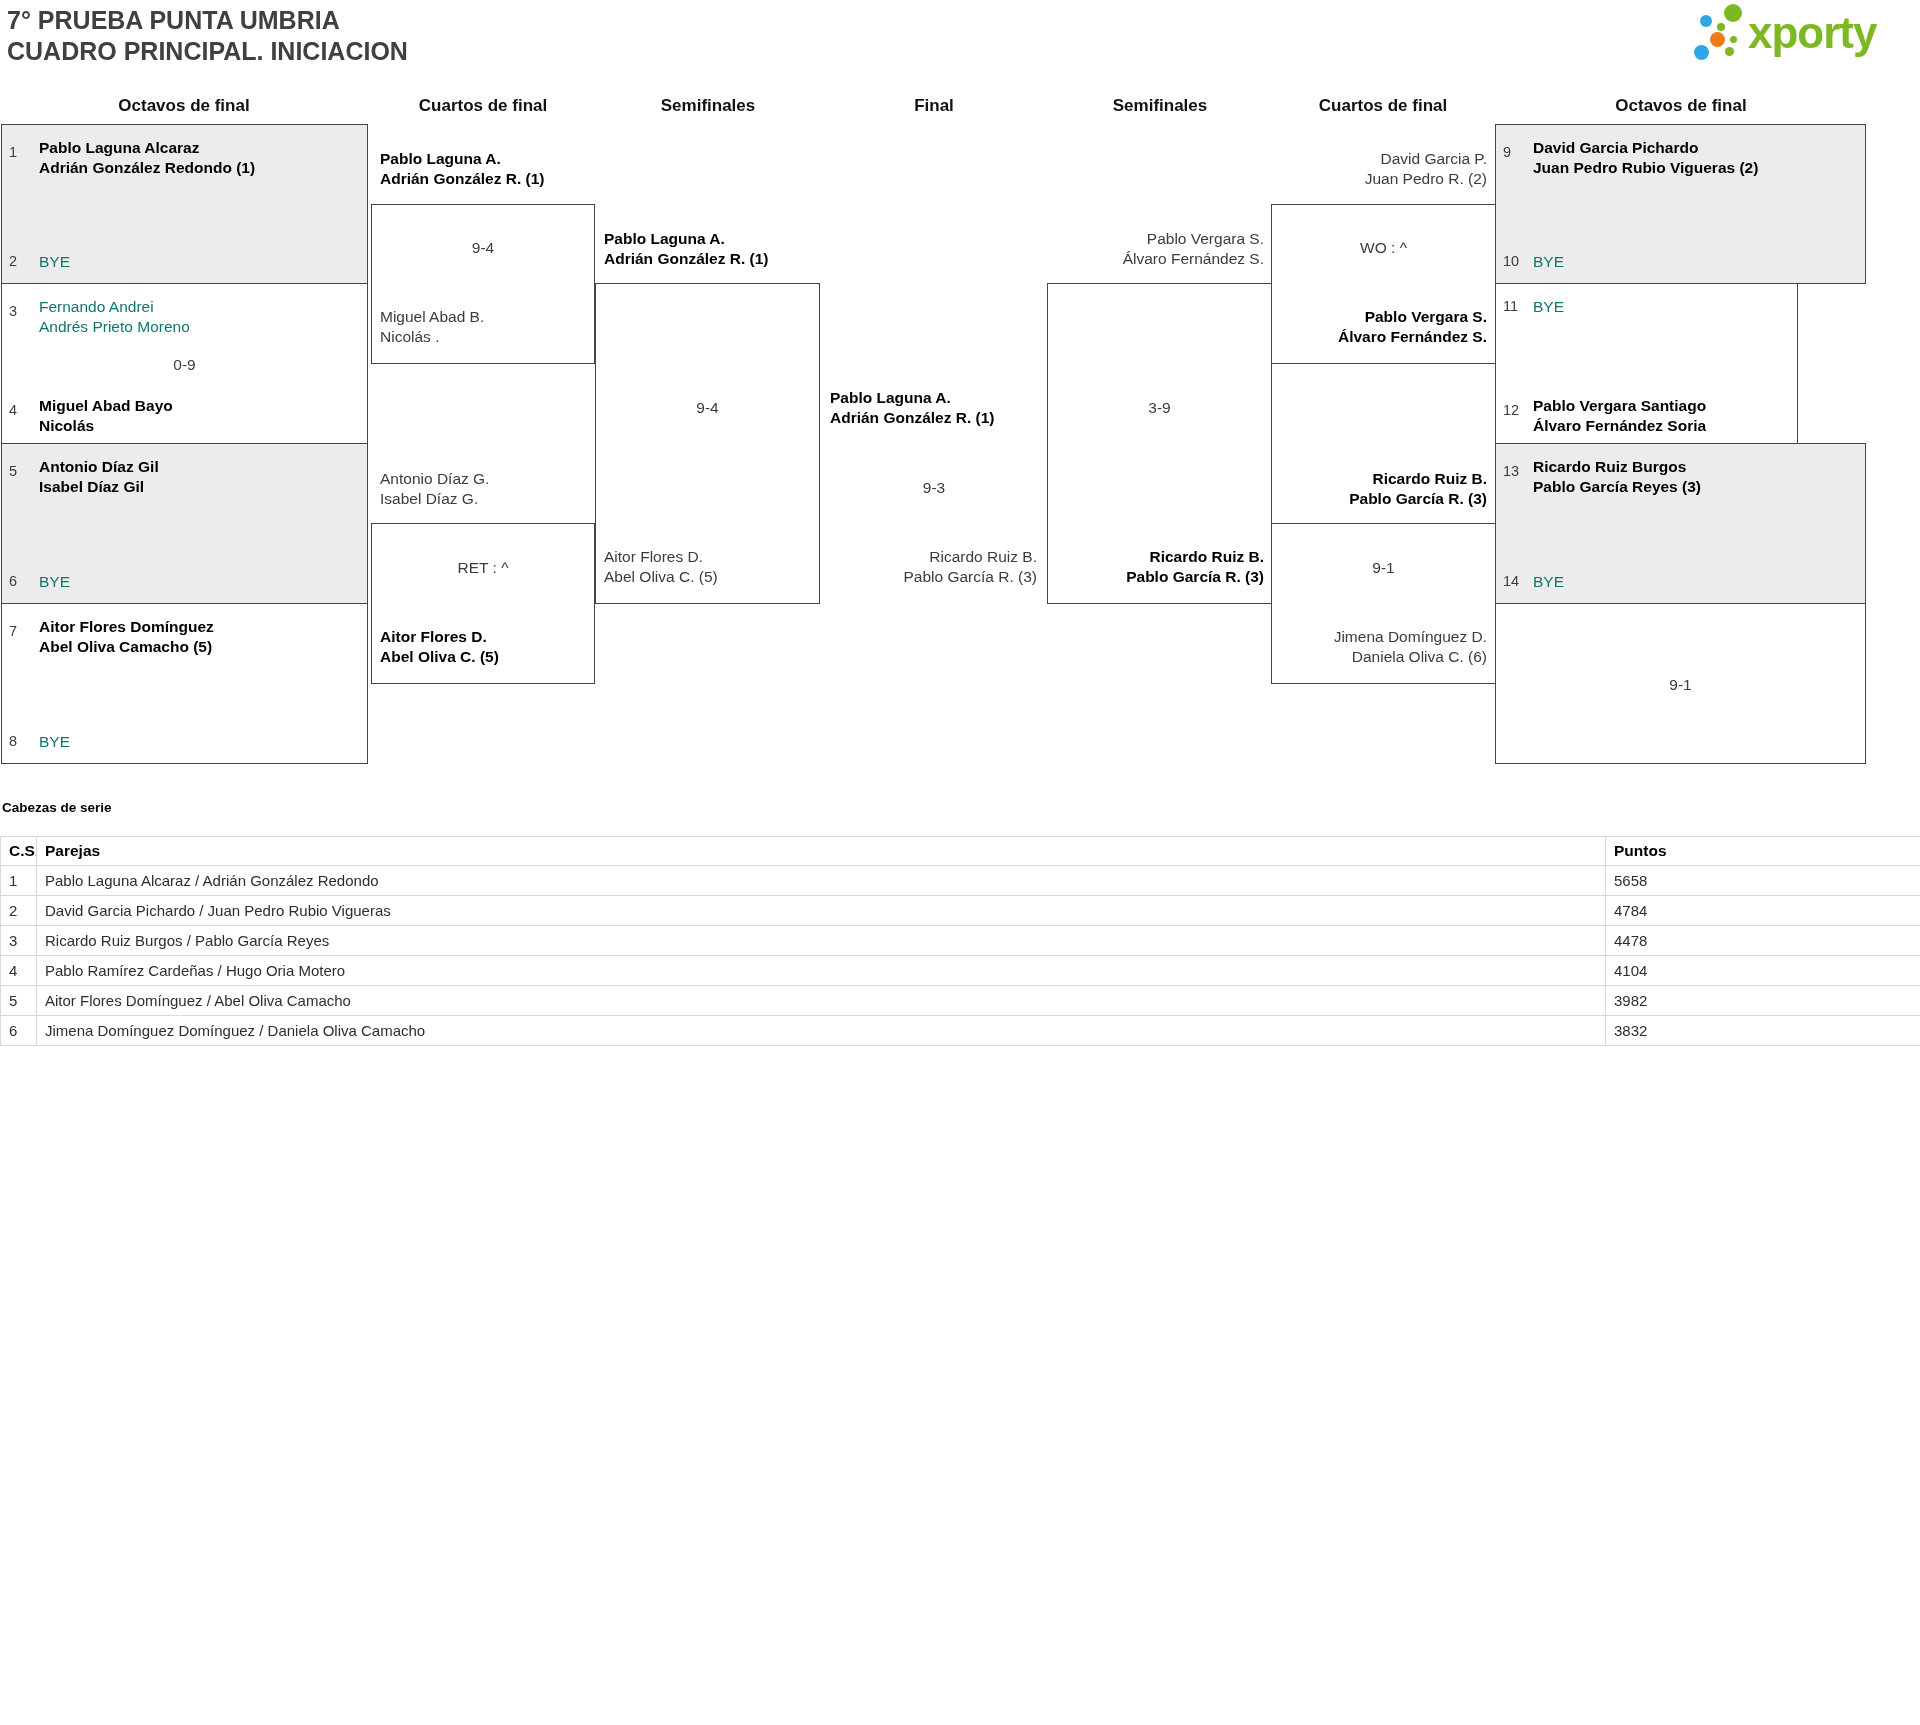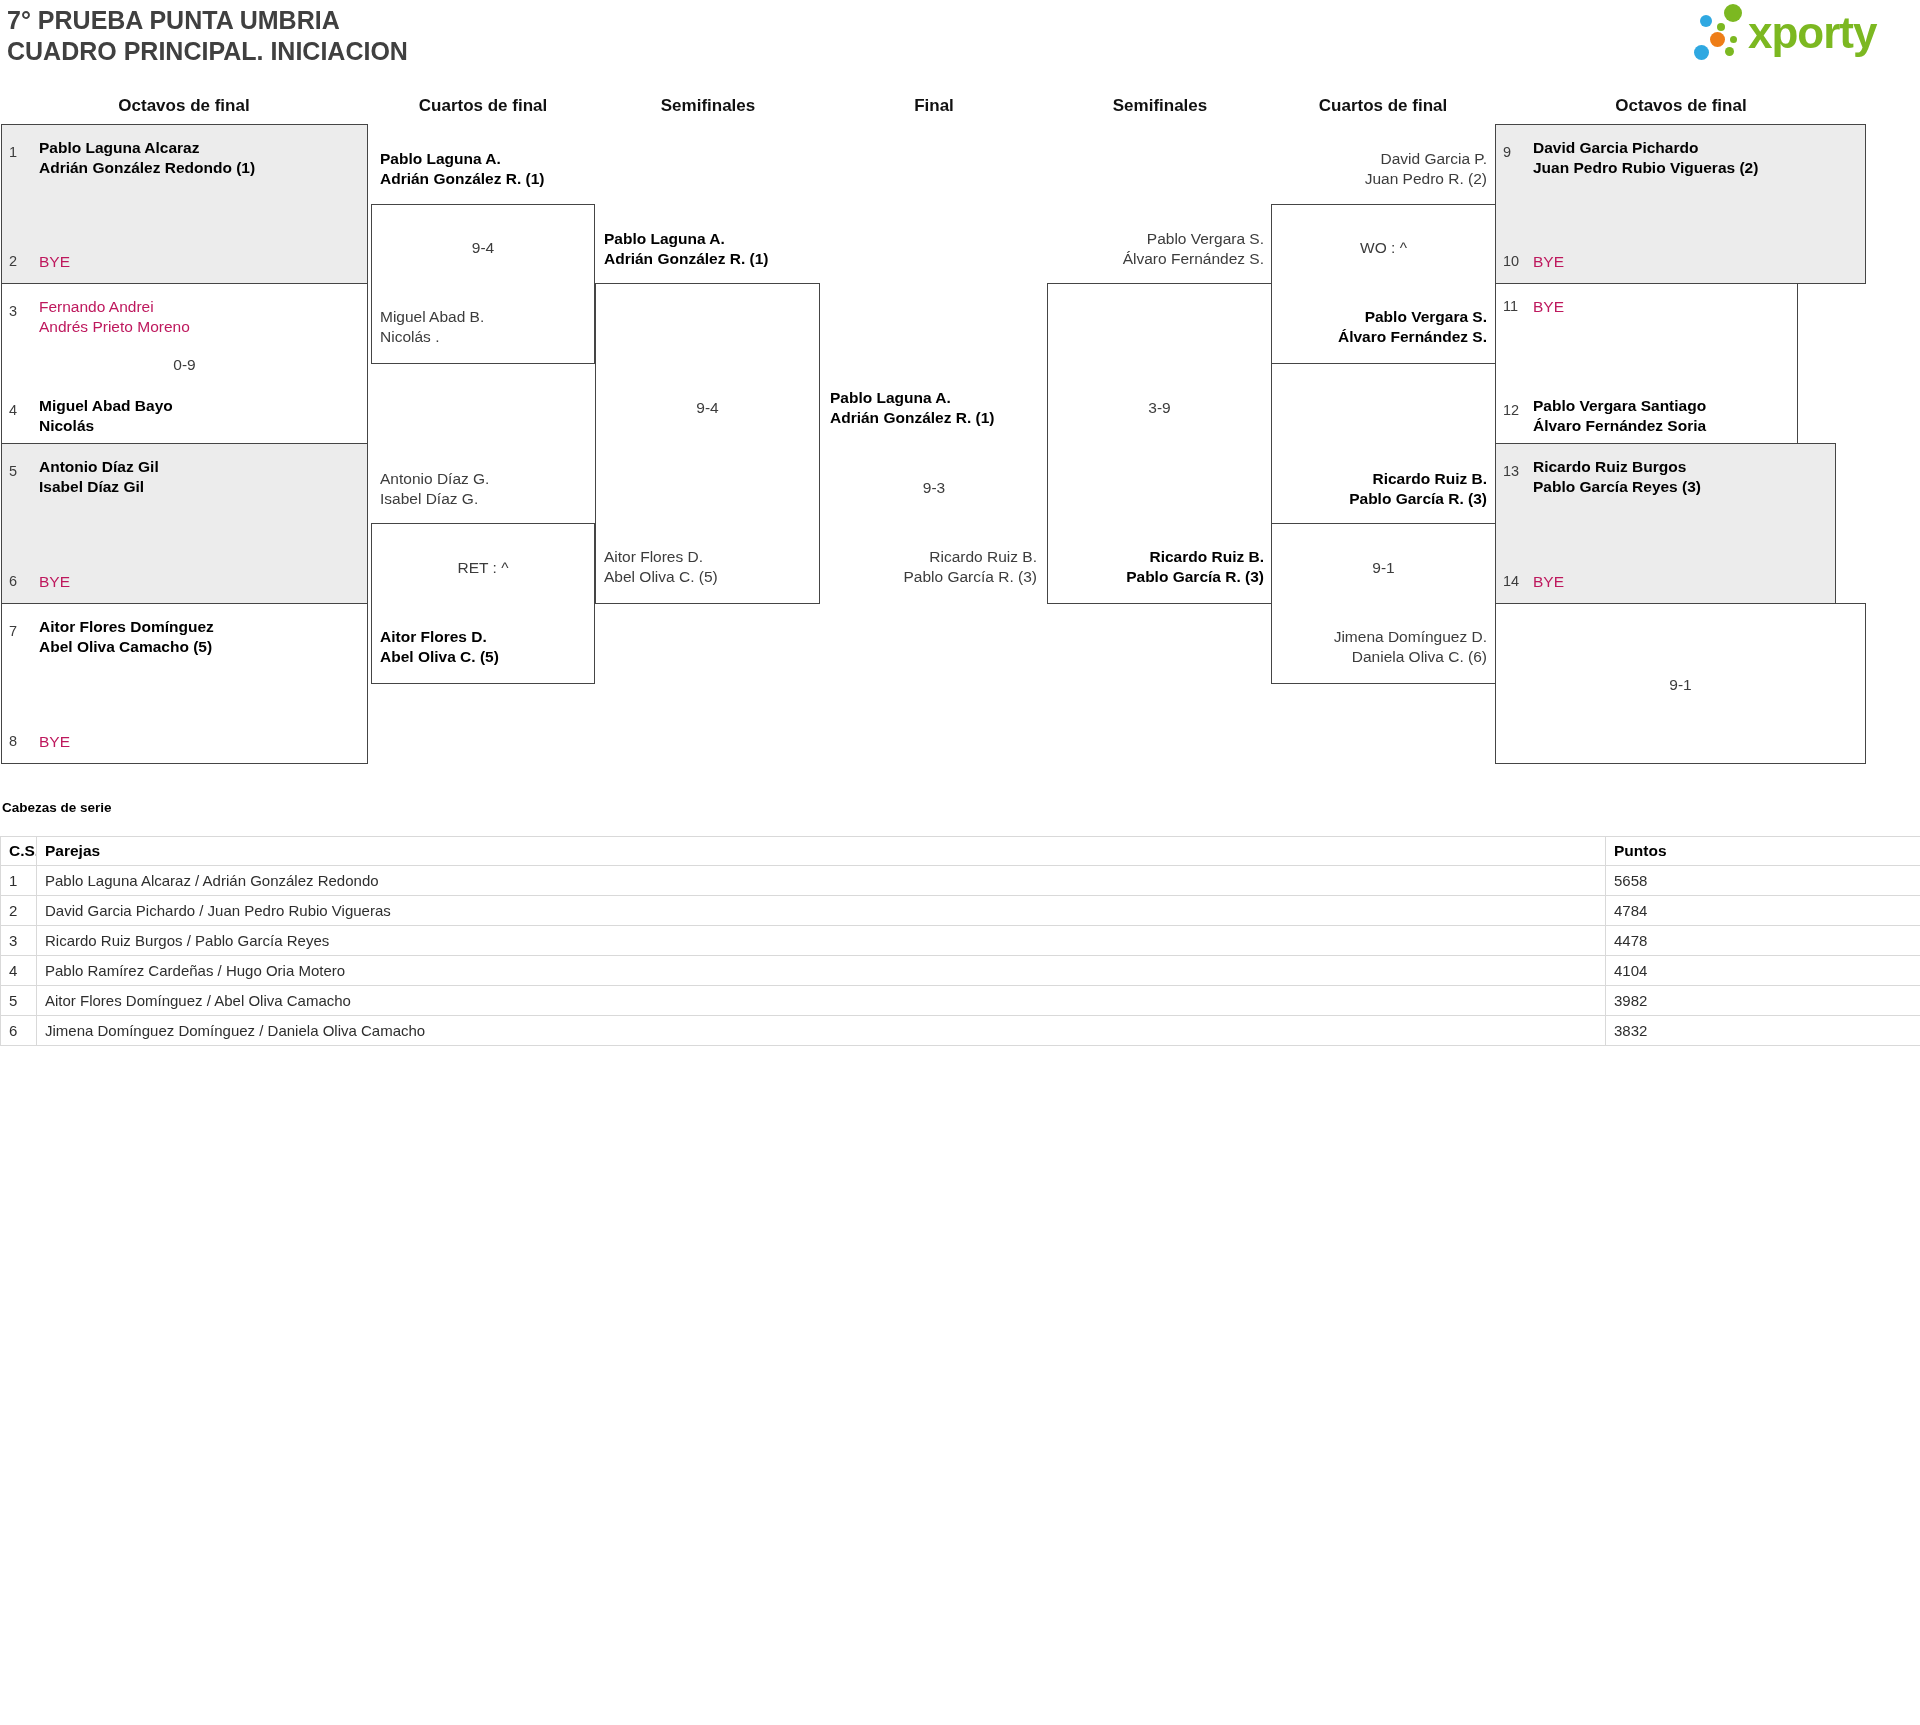--- a/index.html
+++ b/index.html
@@ -15,21 +15,21 @@
   
   .round-h{position:absolute;top:96px;width:260px;text-align:center;font-size:17px;font-weight:600;color:#111;}
 
   
   .box{position:absolute;border:1px solid #454545;background:#fff;box-sizing:border-box;}
   .box.gray{background:#ececec;}
 
   .entry{position:absolute;left:7px;right:5px;display:flex;gap:8px;align-items:flex-start;}
   .entry .num{flex:0 0 22px;font-size:14.5px;color:#3c3c3c;line-height:19.5px;}
   .entry .num.shift{margin-top:5px;}
-  .entry .names{font-size:15.5px;line-height:19.5px;color:#be185d;}
+  .entry .names{font-size:15.5px;line-height:19.5px;color:#0f766e;}
   .entry.winner .names{font-weight:700;color:#000;}
   .entry.e-top{top:13px;}
   .entry.e-bot1{bottom:12px;}
   .entry.e-bot2{bottom:8px;}
 
   .score{position:absolute;font-size:15.5px;color:#3c3c3c;text-align:center;line-height:19px;}
   .score.inbox{left:0;right:0;top:71px;}
 
   .lbl{position:absolute;font-size:15.5px;line-height:19.5px;color:#3c3c3c;white-space:nowrap;}
   .lbl.b{font-weight:700;color:#000;}
@@ -156,21 +156,21 @@
     </div>
     <div class="entry e-bot2 winner">
       <span class="num shift">12</span>
       <span class="names">
         <span>Pablo Vergara Santiago</span><br>
         <span>Álvaro Fernández Soria</span>
       </span>
     </div>
   </div>
 
-  <div class="box gray" style="left:1495px;top:443px;width:341px;height:161px;">
+  <div class="box gray" style="left:1495px;top:443px;width:371px;height:161px;">
     <div class="entry e-top winner">
       <span class="num shift">13</span>
       <span class="names">
         <span>Ricardo Ruiz Burgos</span><br>
         <span>Pablo García Reyes (3)</span>
       </span>
     </div>
     <div class="entry e-bot1">
       <span class="num">14</span>
       <span class="names">BYE</span>

